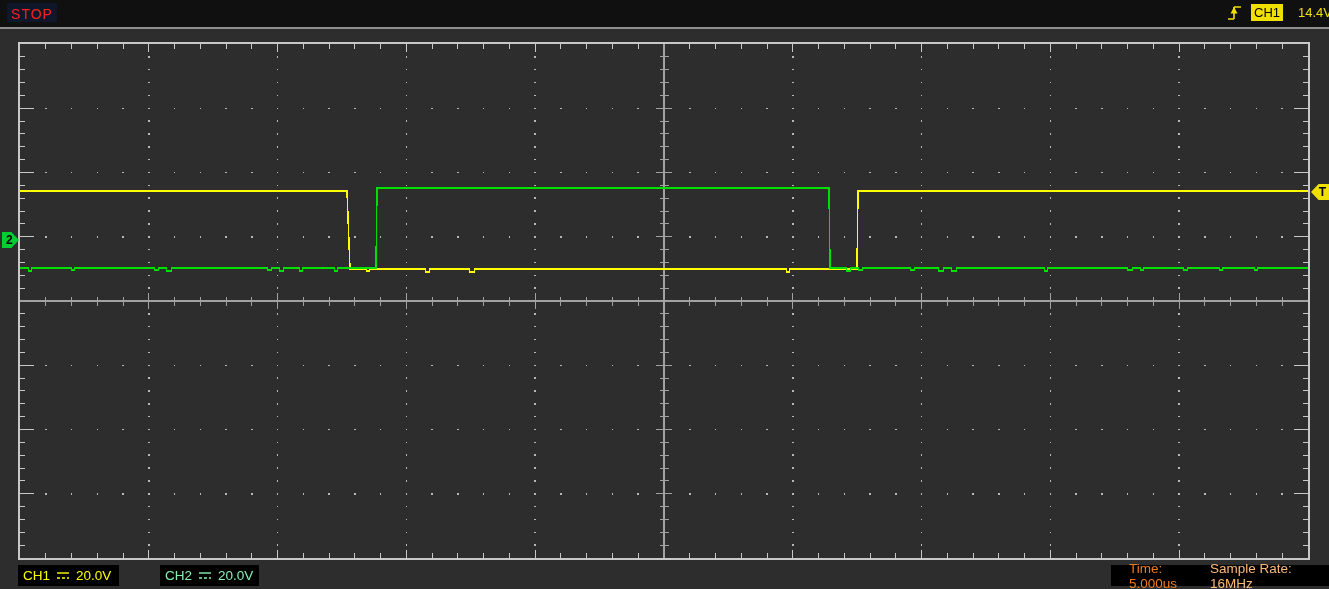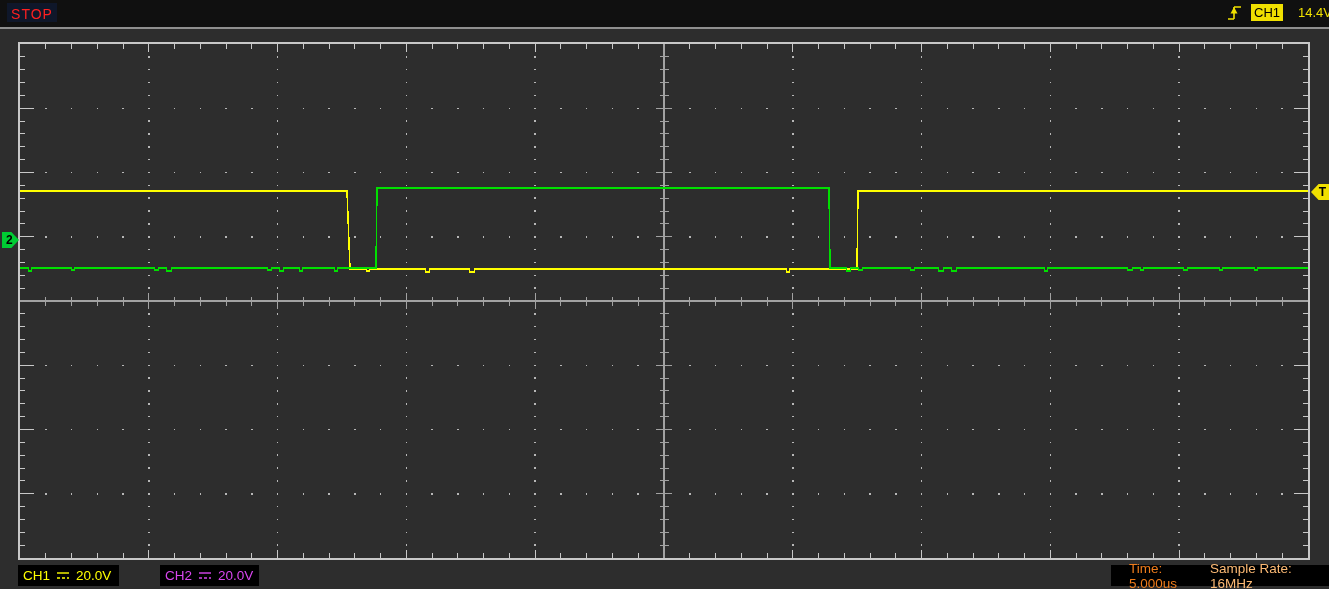--- a/index.html
+++ b/index.html
@@ -966,21 +966,21 @@
 
 <div class="chan-box" id="ch1-box" style="color: rgb(255, 255, 0);">
   <span>CH1</span>
   <svg class="dc-icon" width="14" height="11">
     <line x1="1" y1="3" x2="13" y2="3" stroke="currentColor" stroke-width="1.4"></line>
     <line x1="1" y1="8" x2="13" y2="8" stroke="currentColor" stroke-width="1.4" stroke-dasharray="3 2"></line>
   </svg>
   <span>20.0V</span>
 </div>
 
-<div class="chan-box" id="ch2-box" style="color: #d946ef;">
+<div class="chan-box" id="ch2-box" style="color: #86efac;">
   <span>CH2</span>
   <svg class="dc-icon" width="14" height="11">
     <line x1="1" y1="3" x2="13" y2="3" stroke="currentColor" stroke-width="1.4"></line>
     <line x1="1" y1="8" x2="13" y2="8" stroke="currentColor" stroke-width="1.4" stroke-dasharray="3 2"></line>
   </svg>
   <span>20.0V</span>
 </div>
 
 <div class="timing-box">
   <span style="color: rgb(239, 124, 27);">Time: 5.000us</span>

